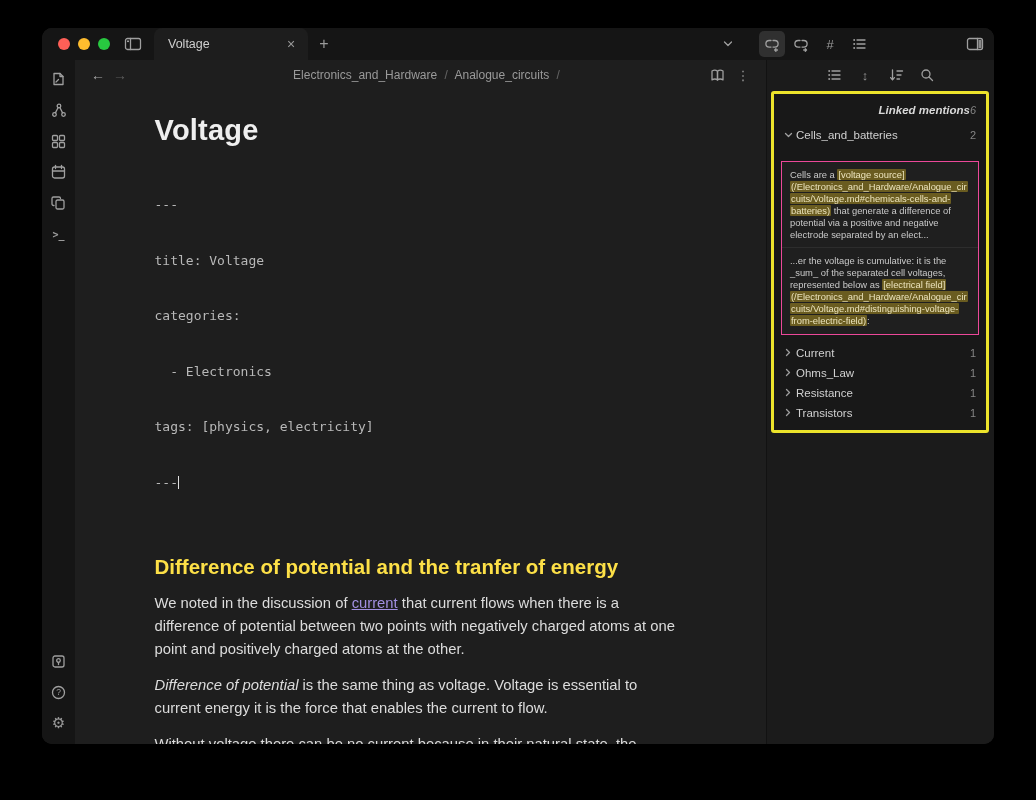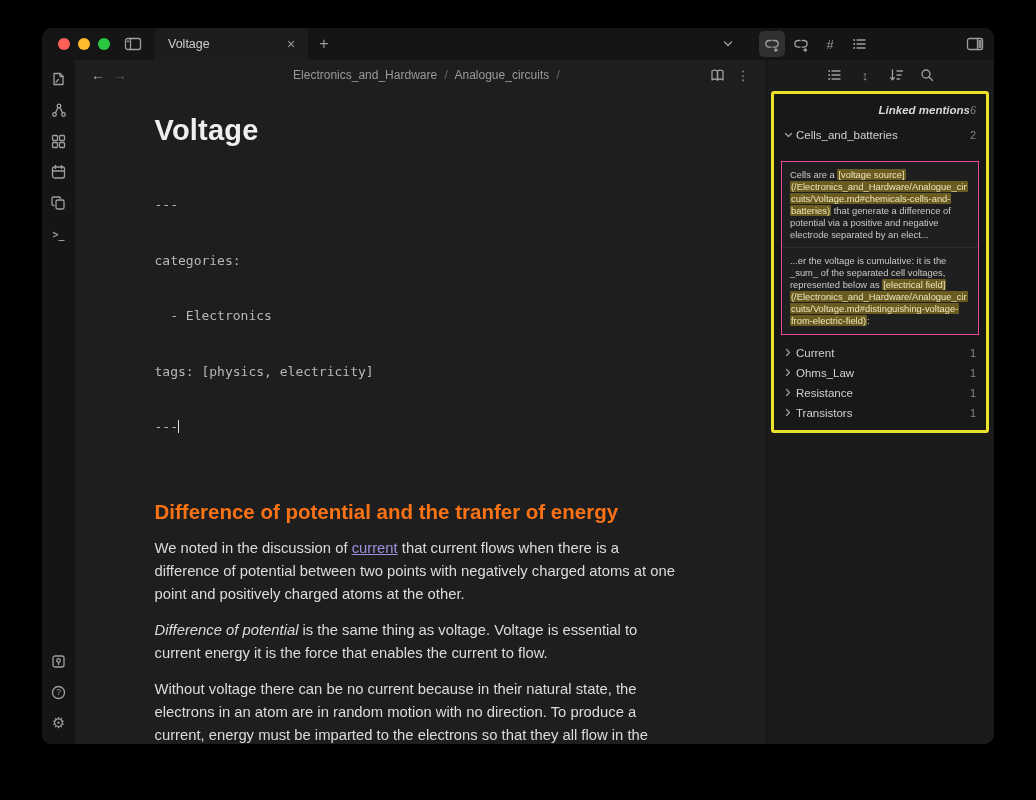--- a/index.html
+++ b/index.html
@@ -65,21 +65,21 @@
   .pane-header-right { margin-left:auto; display:flex; align-items:center; gap:4px; }
   .ph-icon { width:22px; height:22px; display:flex; align-items:center; justify-content:center; color:#9a9a9a; font-size:13px; }
   .content { flex:1; overflow:hidden; }
   .page { width:532px; margin:0 auto; padding-top:10px; }
   .page h1 { font-size:29px; font-weight:700; color:#efefef; margin:14px 0 12px; letter-spacing:.2px; }
   .frontmatter {
     font-family:"DejaVu Sans Mono", monospace; font-size:13px; line-height:18.5px;
     color:#b8b8b8; white-space:pre;
   }
   .caret { display:inline-block; width:1px; height:13px; background:#e0e0e0; vertical-align:-2px; }
-  .page h2 { font-size:20.5px; font-weight:700; color:#f97316; margin:26px 0 8px; }
+  .page h2 { font-size:20.5px; font-weight:700; color:#fde047; margin:26px 0 8px; }
   .page p { font-size:14.8px; line-height:23px; color:#dcdcdc; margin:13px 0; }
   .page a { color:var(--link,#a18fe0); text-decoration:underline; cursor:pointer; }
   .page em { font-style:italic; }
   
   .sidebar { flex:0 0 228px; background:#1b1b1b; border-left:1px solid #121212; position:relative; display:flex; flex-direction:column; }
   .sidebar-header { flex:0 0 30px; display:flex; align-items:center; justify-content:center; gap:11px; color:#9a9a9a; }
   .sb-icon { width:20px; height:20px; display:flex; align-items:center; justify-content:center; font-size:13px; color:#9a9a9a; }
   .lm-panel {
     position:absolute; left:4px; right:5px; top:31px; height:342px;
     border:3px solid var(--outline,#ece32b); border-radius:3px;
@@ -258,20 +258,21 @@
           </div>
           <div class="ph-icon">⋮</div>
         </div>
       </div>
 
       <div class="content">
         <div class="page">
           <h1>Voltage</h1>
           <div class="frontmatter">
             <div>---</div>
+            <div>title: Voltage</div>
             <div>categories:</div>
             <div>  - Electronics</div>
             <div>tags: [physics, electricity]</div>
             <div><span>---</span><span class="caret"></span></div>
           </div>
 
           <h2>Difference of potential and the tranfer of energy</h2>
           <p><span>We noted in the discussion of </span><a>current</a><span> that current flows when there is a difference of potential between two points with negatively charged atoms at one point and positively charged atoms at the other.</span></p>
           <p><em>Difference of potential</em><span> is the same thing as voltage. Voltage is essential to current energy it is the force that enables the current to flow.</span></p>
           <p>Without voltage there can be no current because in their natural state, the electrons in an atom are in random motion with no direction. To produce a current, energy must be imparted to the electrons so that they all flow in the same direction.</p>

